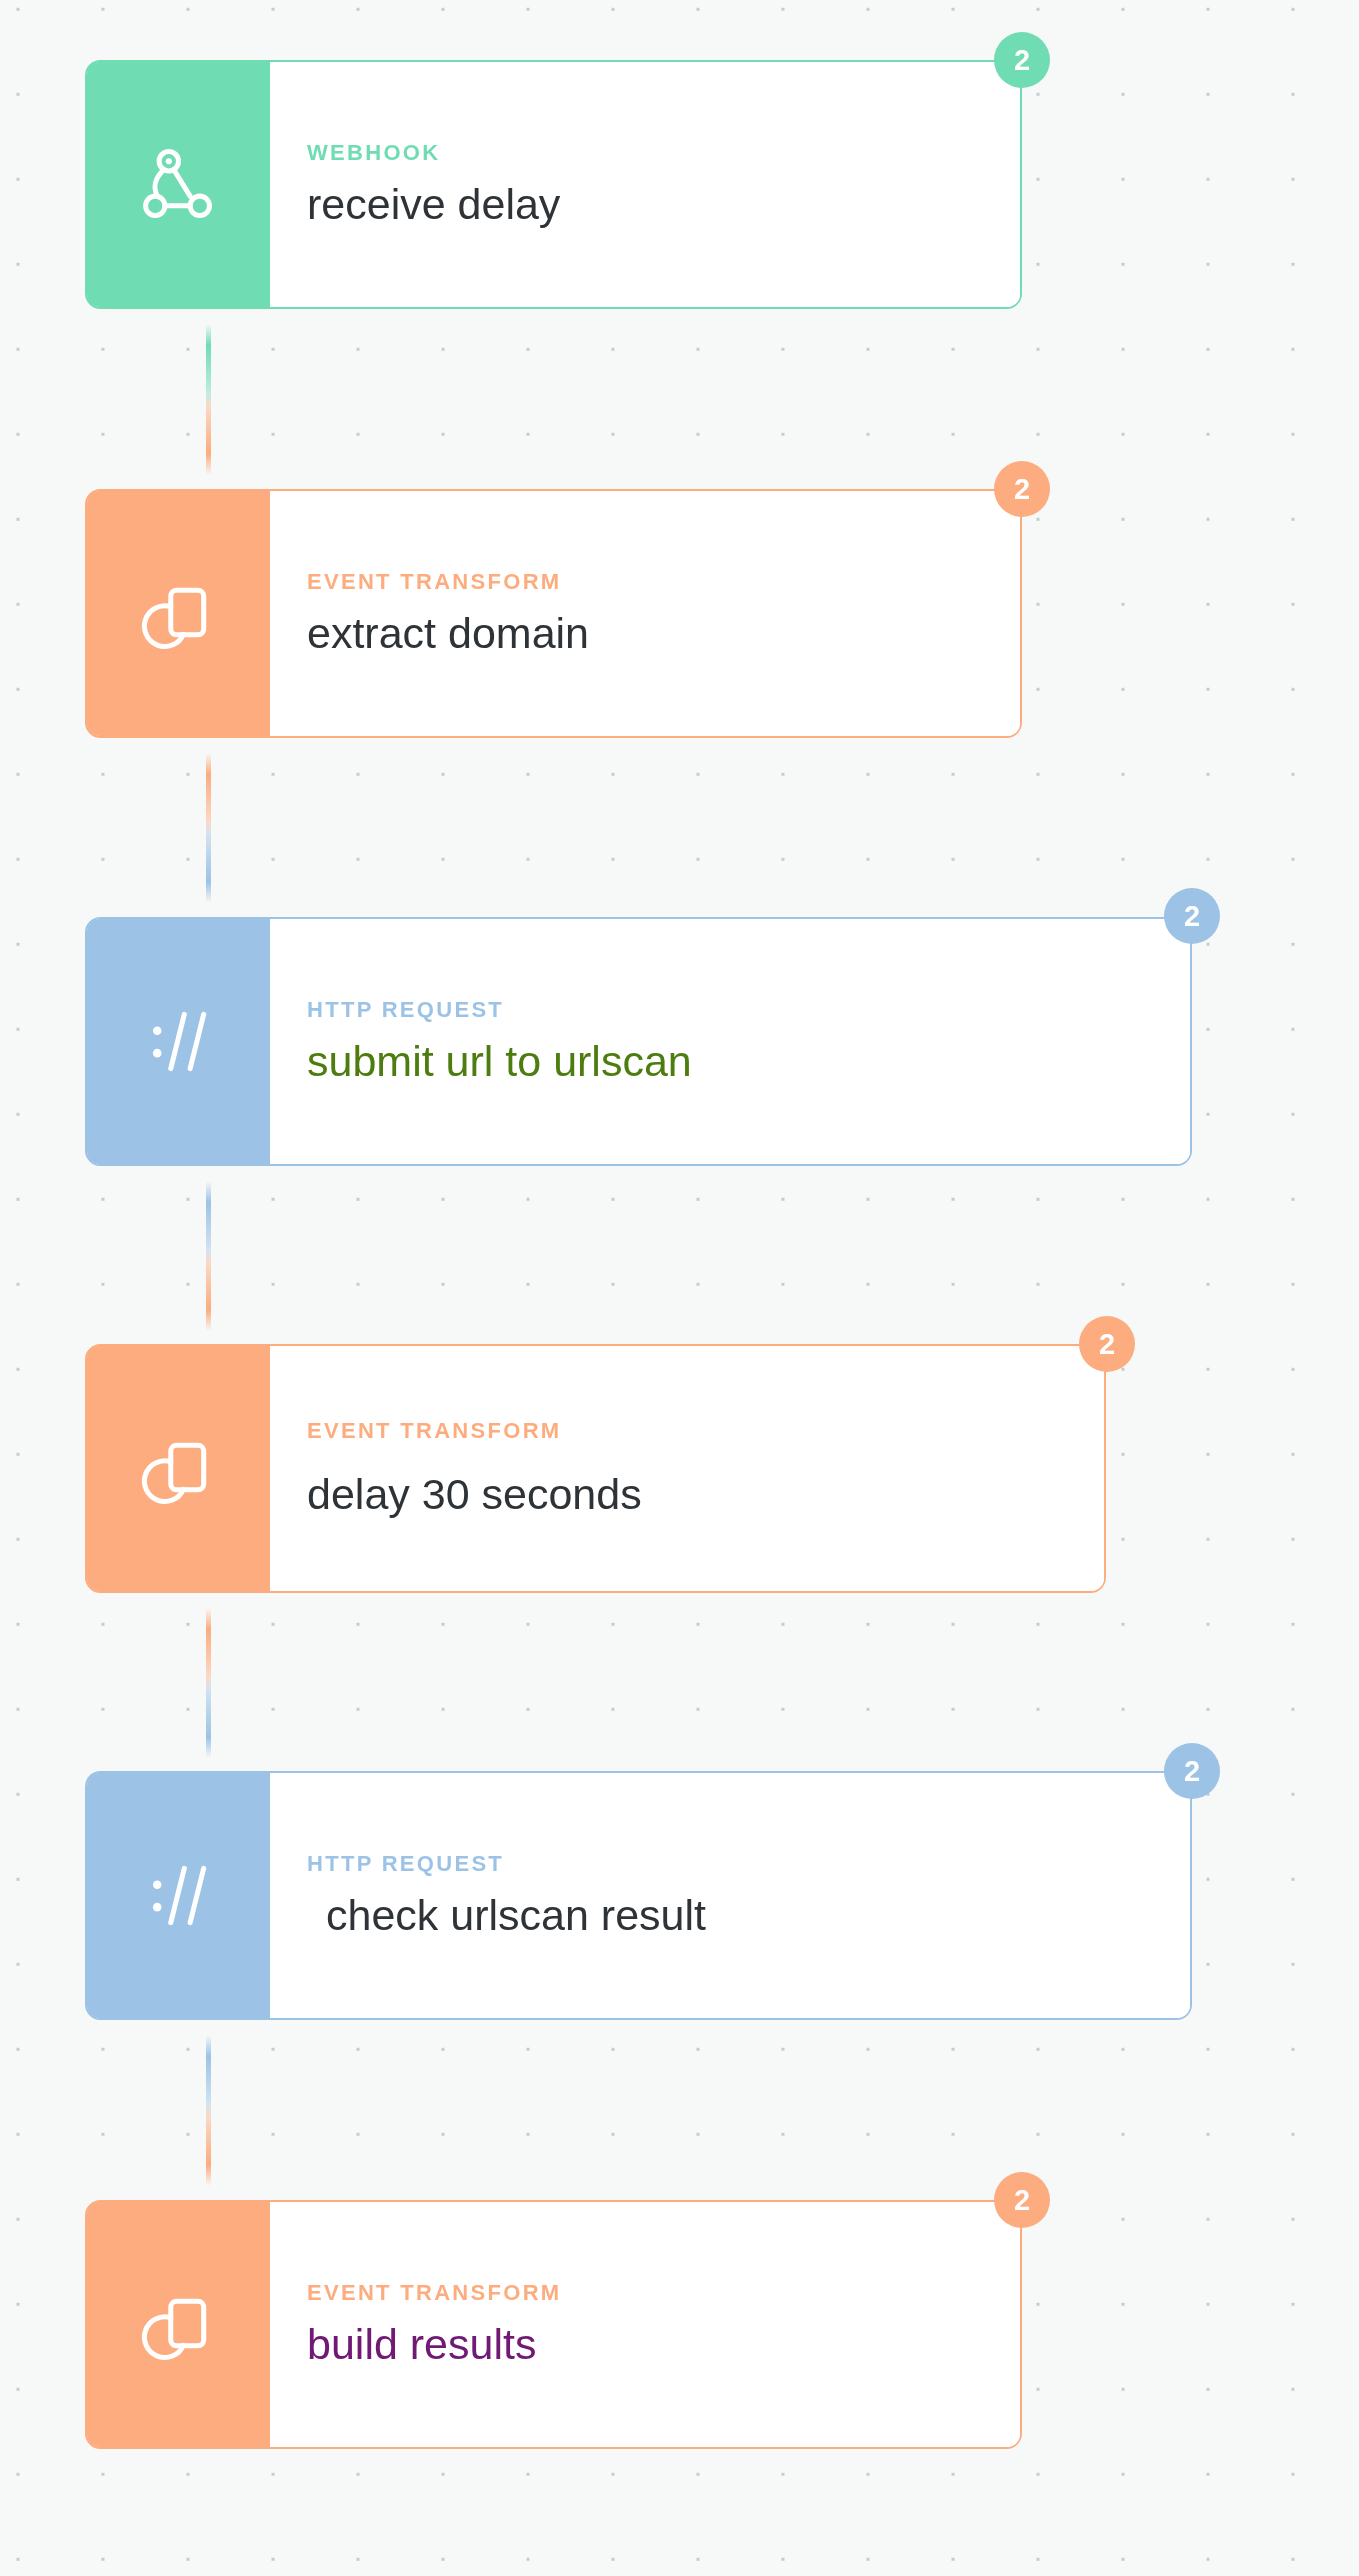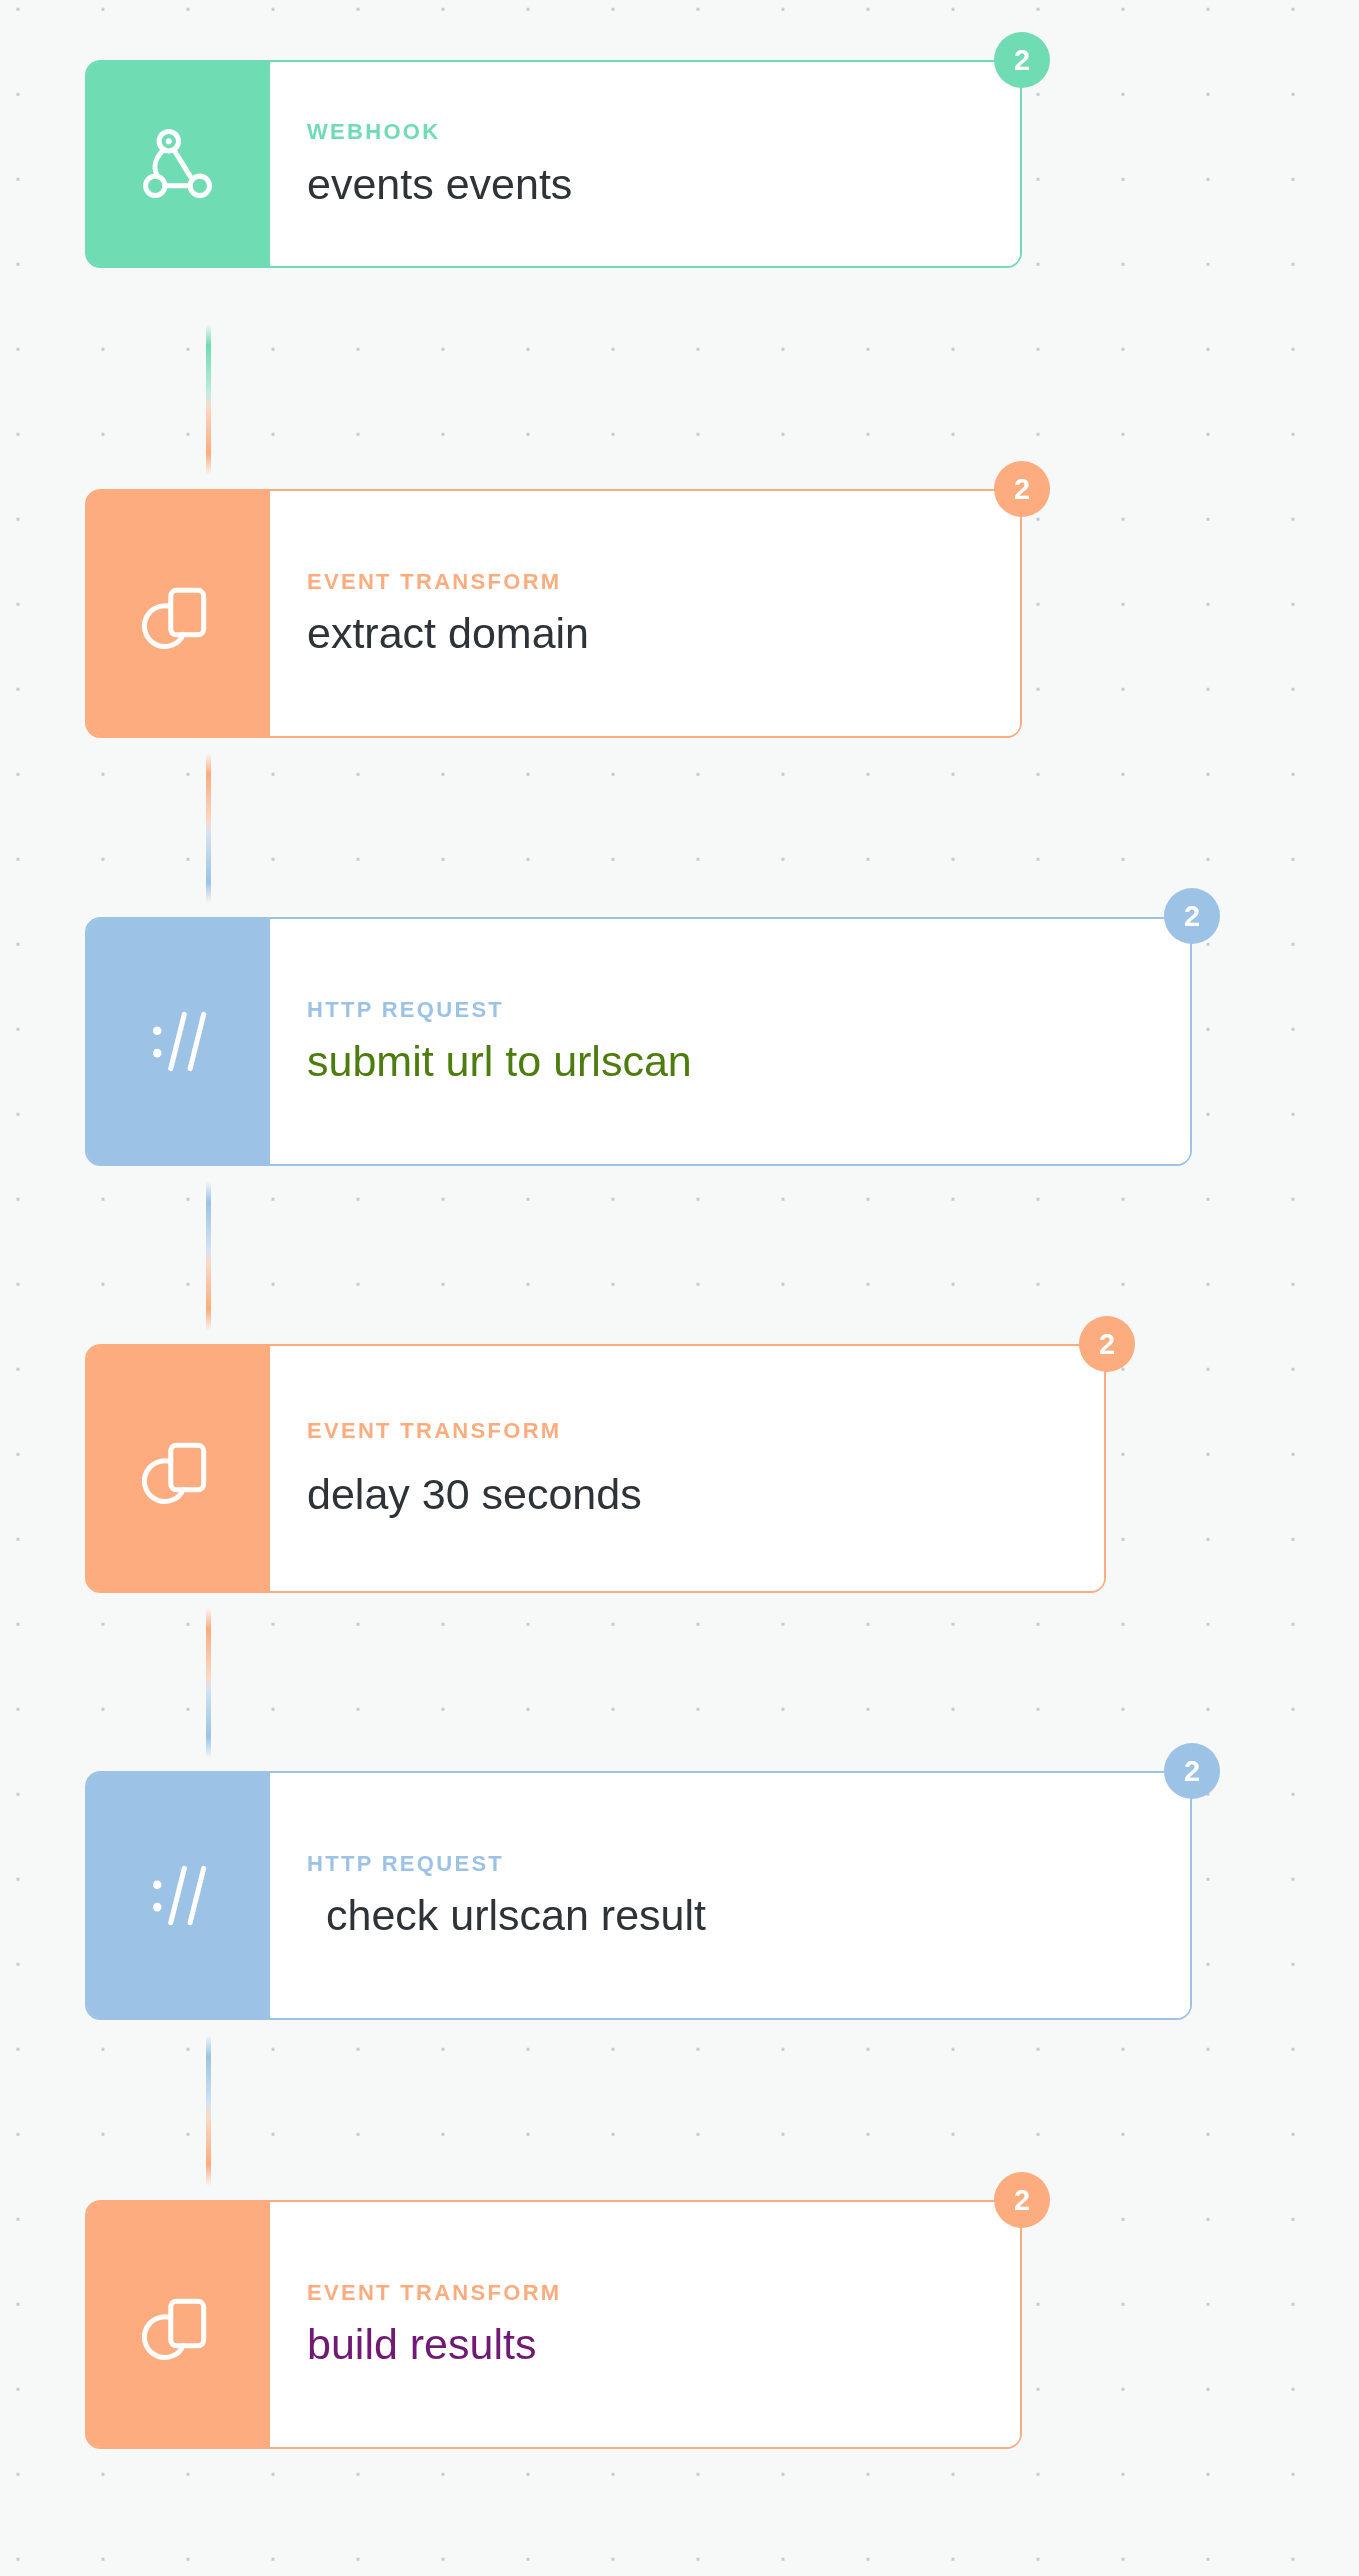--- a/index.html
+++ b/index.html
@@ -113,37 +113,37 @@
 </style>
 </head>
 <body>
 
 <div id="canvas">
     <div class="connector" style="left: 206px; top: 324px; height: 151px; background-image: linear-gradient(rgba(111, 220, 180, 0) 0%, rgb(111, 220, 180) 14%, rgba(111, 220, 180, 0.4) 46%, rgba(252, 172, 126, 0.4) 54%, rgb(252, 172, 126) 86%, rgba(252, 172, 126, 0) 100%);"></div>
     <div class="connector" style="left: 206px; top: 753px; height: 150px; background-image: linear-gradient(rgba(252, 172, 126, 0) 0%, rgb(252, 172, 126) 14%, rgba(252, 172, 126, 0.4) 46%, rgba(156, 195, 229, 0.4) 54%, rgb(156, 195, 229) 86%, rgba(156, 195, 229, 0) 100%);"></div>
     <div class="connector" style="left: 206px; top: 1181px; height: 150px; background-image: linear-gradient(rgba(156, 195, 229, 0) 0%, rgb(156, 195, 229) 14%, rgba(156, 195, 229, 0.4) 46%, rgba(252, 172, 126, 0.4) 54%, rgb(252, 172, 126) 86%, rgba(252, 172, 126, 0) 100%);"></div>
     <div class="connector" style="left: 206px; top: 1608px; height: 150px; background-image: linear-gradient(rgba(252, 172, 126, 0) 0%, rgb(252, 172, 126) 14%, rgba(252, 172, 126, 0.4) 46%, rgba(156, 195, 229, 0.4) 54%, rgb(156, 195, 229) 86%, rgba(156, 195, 229, 0) 100%);"></div>
     <div class="connector" style="left: 206px; top: 2035px; height: 151px; background-image: linear-gradient(rgba(156, 195, 229, 0) 0%, rgb(156, 195, 229) 14%, rgba(156, 195, 229, 0.4) 46%, rgba(252, 172, 126, 0.4) 54%, rgb(252, 172, 126) 86%, rgba(252, 172, 126, 0) 100%);"></div>
-    <div class="node" style="left: 85px; top: 60px; width: 937px; height: 208px; border-color: rgb(111, 220, 180);">
+    <div class="node" style="left: 85px; top: 60px; width: 937px; height: 249px; border-color: rgb(111, 220, 180);">
       <div class="node-icon" style="background: rgb(111, 220, 180);">
         <span>
           <svg width="93" height="93" viewBox="0 0 48 48" fill="none" class="glyph">
             <circle cx="19" cy="12" r="5" stroke="#ffffff" stroke-width="2.6" stroke-linecap="round" stroke-linejoin="round" fill="none"></circle>
             <circle cx="12" cy="35" r="5" stroke="#ffffff" stroke-width="2.6" stroke-linecap="round" stroke-linejoin="round" fill="none"></circle>
             <circle cx="35" cy="35" r="5" stroke="#ffffff" stroke-width="2.6" stroke-linecap="round" stroke-linejoin="round" fill="none"></circle>
             <path d="M21.6 16.4 L30 30" stroke="#ffffff" stroke-width="2.6" stroke-linecap="round" stroke-linejoin="round" fill="none"></path>
             <path d="M17 35 L30 35" stroke="#ffffff" stroke-width="2.6" stroke-linecap="round" stroke-linejoin="round" fill="none"></path>
             <path d="M15.9 16.8 C 11 22, 11 26, 13.2 30.2" stroke="#ffffff" stroke-width="2.6" stroke-linecap="round" stroke-linejoin="round" fill="none"></path>
             <circle cx="19" cy="12" r="1.6" fill="#ffffff" stroke="#ffffff" stroke-width="0" stroke-linecap="round" stroke-linejoin="round"></circle>
           </svg>
         </span>
       </div>
       <div class="node-body">
         <div class="node-kind" style="color: rgb(111, 220, 180);">WEBHOOK</div>
-        <div class="node-title" style="color: rgb(46, 51, 56);">events events</div>
+        <div class="node-title" style="color: rgb(46, 51, 56);">receive delay</div>
       </div>
     </div>
     <div class="node-badge" style="background: rgb(111, 220, 180); left: 994px; top: 32px;">2</div>
     <div class="node" style="left: 85px; top: 489px; width: 937px; height: 249px; border-color: rgb(252, 172, 126);">
       <div class="node-icon" style="background: rgb(252, 172, 126);">
         <span>
           <svg width="93" height="93" viewBox="0 0 48 48" fill="none" class="glyph">
             <rect x="20" y="12" width="17" height="23" rx="3" stroke="#ffffff" stroke-width="2.6" stroke-linecap="round" stroke-linejoin="round" fill="none"></rect>
             <path d="M20 20.5 A 10.5 10.5 0 1 0 26.5 34.8" stroke="#ffffff" stroke-width="2.6" stroke-linecap="round" stroke-linejoin="round" fill="none"></path>
           </svg>

